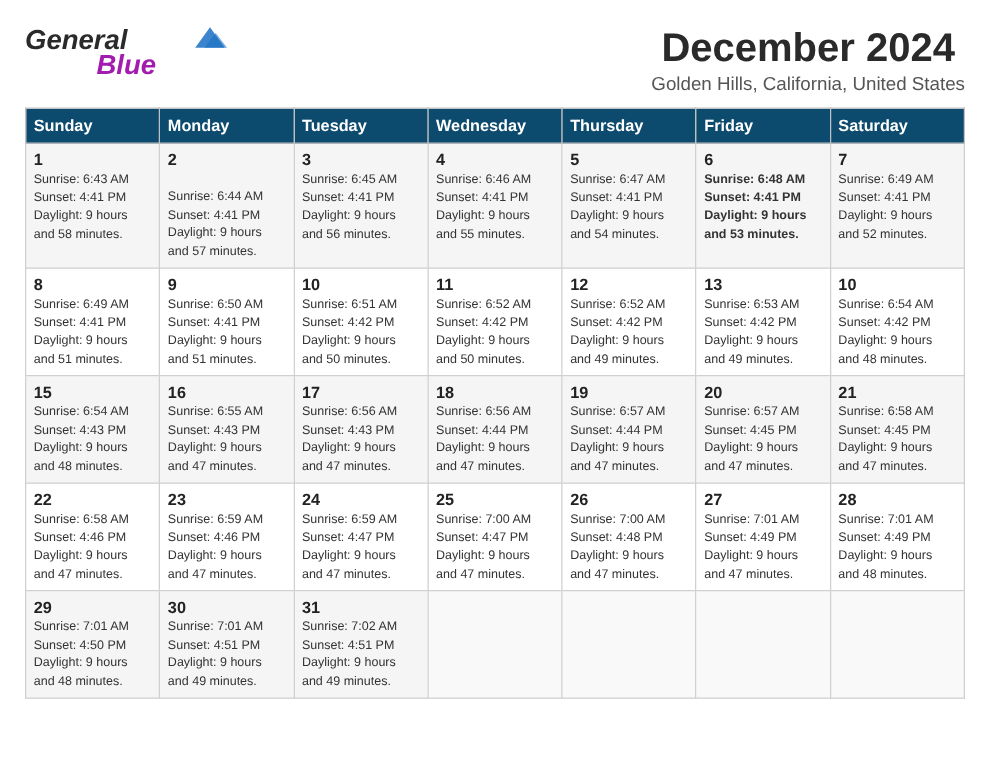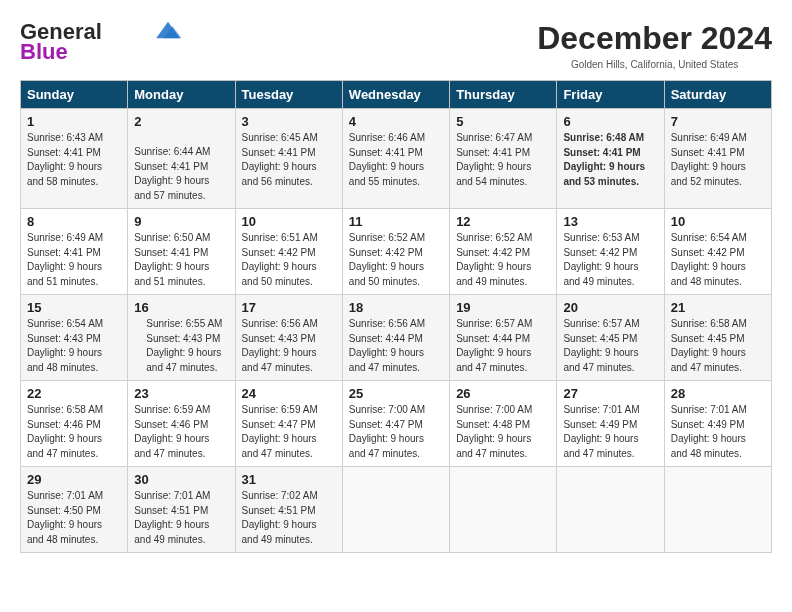--- a/index.html
+++ b/index.html
@@ -12,21 +12,22 @@
     }
     .header-top {
       display: flex;
       justify-content: space-between;
       align-items: flex-start;
       margin-bottom: 4px;
     }
     .logo {
       display: flex;
       flex-direction: column;
-      align-items: flex-start;
+      align-items: center;
+      font-style: italic;
     }
     .logo-text {
       font-size: 22px;
       font-weight: bold;
       color: #2a2a2a;
       line-height: 1.1;
     }
     .logo-icon {
       width: 28px;
       height: 20px;
@@ -35,21 +36,21 @@
     }
     .title-section {
       text-align: center;
     }
     .calendar-title {
       font-size: 32px;
       font-weight: bold;
       color: #2a2a2a;
     }
     .calendar-subtitle {
-      font-size: 10px;
+      font-size: 15px;
       color: #555;
       margin-top: 2px;
     }
     .calendar {
       width: 100%;
       border-collapse: collapse;
       margin-top: 10px;
     }
     .calendar th {
       background: #0c4a6e;
@@ -232,21 +233,21 @@
       <tr>
         <td>
           <span class="day-num">15</span>
           <div class="day-info" style="white-space: pre-line;">Sunrise: 6:54 AM
 Sunset: 4:43 PM
 Daylight: 9 hours
 and 48 minutes.</div>
         </td>
         <td>
           <span class="day-num">16</span>
-          <div class="day-info" style="white-space: pre-line; margin-left: 12px;">Sunrise: 6:55 AM
+          <div class="day-info" style="white-space: pre-line;">Sunrise: 6:55 AM
 Sunset: 4:43 PM
 Daylight: 9 hours
 and 47 minutes.</div>
         </td>
         <td>
           <span class="day-num">17</span>
           <div class="day-info" style="white-space: pre-line;">Sunrise: 6:56 AM
 Sunset: 4:43 PM
 Daylight: 9 hours
 and 47 minutes.</div>

